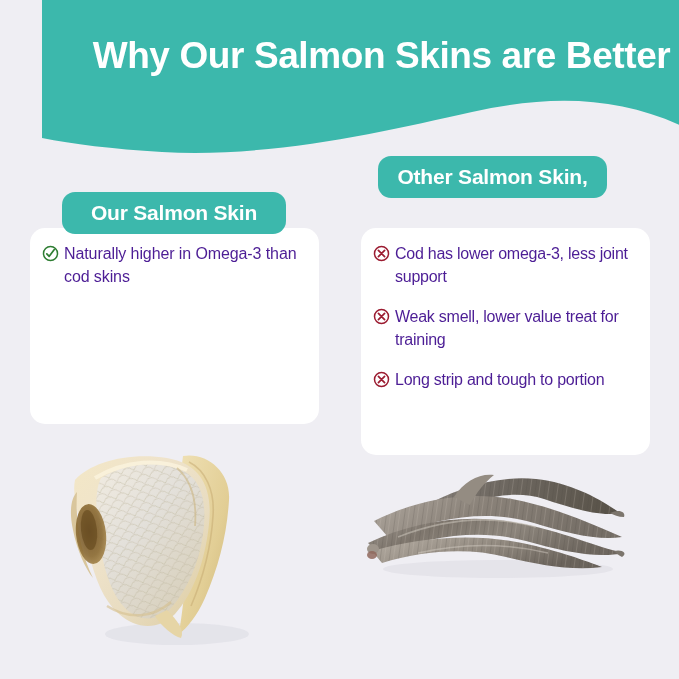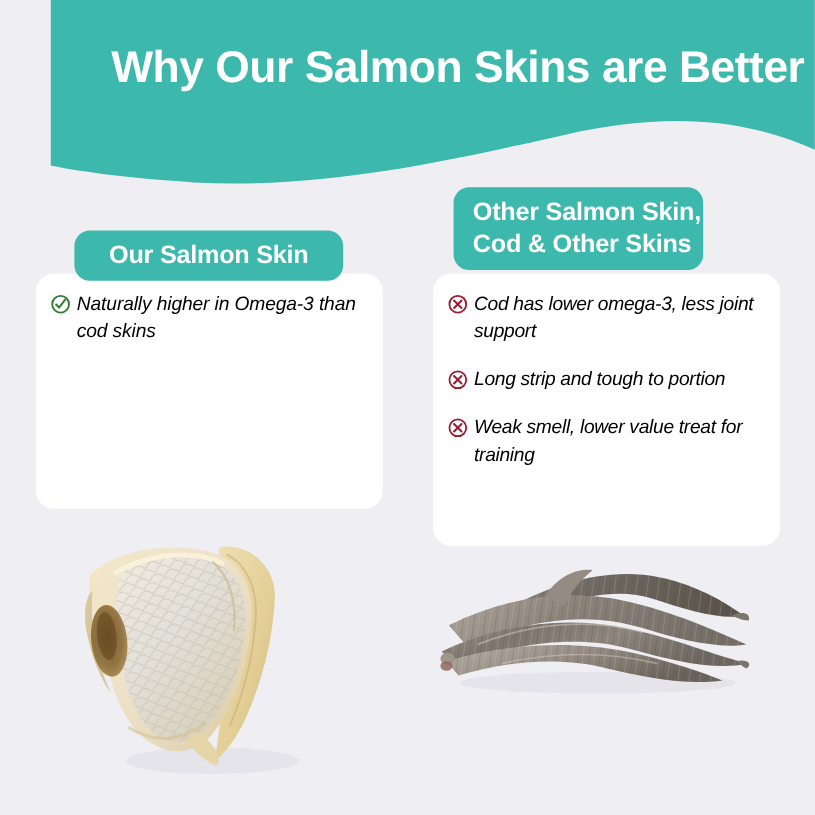--- a/index.html
+++ b/index.html
@@ -75,21 +75,21 @@
     white-space: nowrap;
   }
   .pill-left {
     left: 32px;
     top: 192px;
     width: 224px;
   }
   .pill-right {
     left: 17px;
     top: 156px;
-    width: 208px;
+    width: 229px;
   }
   .pill-line { display: block; }
 
   
   .card {
     position: absolute;
     top: 228px;
     width: 289px;
     background: #FFFFFF;
     border-radius: 15px;
@@ -110,23 +110,22 @@
     flex: 0 0 auto;
     width: 17px;
     height: 17px;
     margin-top: 3px;
     margin-right: 5px;
   }
   .bullet-icon svg { display: block; width: 17px; height: 17px; }
   .bullet-text {
     font-size: 16px;
     line-height: 23px;
-    color: #000000;
+    color: #4c1d95;
     letter-spacing: -0.1px;
-    font-style: italic;
   }
   .card-right .bullet-text { letter-spacing: -0.25px; }
 
   
   .photo {
     position: absolute;
     z-index: 1;
   }
   .photo svg { display: block; }
 
@@ -181,38 +180,37 @@
         <span class="bullet-text">Cod has lower omega-3, less joint support</span>
       </div>
 
       <div class="bullet">
         <span class="bullet-icon">
           <svg viewBox="0 0 17 17">
             <circle cx="8.5" cy="8.5" r="7" fill="none" stroke="#9B1B30" stroke-width="1.5"></circle>
             <path d="M5.4 5.4 L11.6 11.6 M11.6 5.4 L5.4 11.6" fill="none" stroke="#9B1B30" stroke-width="1.7" stroke-linecap="round"></path>
           </svg>
         </span>
-        <span class="bullet-text">Long strip and tough to portion</span>
+        <span class="bullet-text">Weak smell, lower value treat for training</span>
       </div>
 
       <div class="bullet">
         <span class="bullet-icon">
           <svg viewBox="0 0 17 17">
             <circle cx="8.5" cy="8.5" r="7" fill="none" stroke="#9B1B30" stroke-width="1.5"></circle>
             <path d="M5.4 5.4 L11.6 11.6 M11.6 5.4 L5.4 11.6" fill="none" stroke="#9B1B30" stroke-width="1.7" stroke-linecap="round"></path>
           </svg>
         </span>
-        <span class="bullet-text">Weak smell, lower value treat for training</span>
+        <span class="bullet-text">Long strip and tough to portion</span>
       </div>
 
     </div>
 
     <div class="pill pill-right">
       <span class="pill-line">Other Salmon Skin,</span>
-      <span class="pill-line">Cod &amp; Other Skins</span>
     </div>
 
   </div>
 </div>
 
 <div class="photo photo-left">
   <svg viewBox="0 0 240 215">
     <defs>
       <linearGradient id="skinBody" x1="0" y1="0" x2="1" y2="1">
         <stop offset="0%" stop-color="#F3E7C6"></stop>

